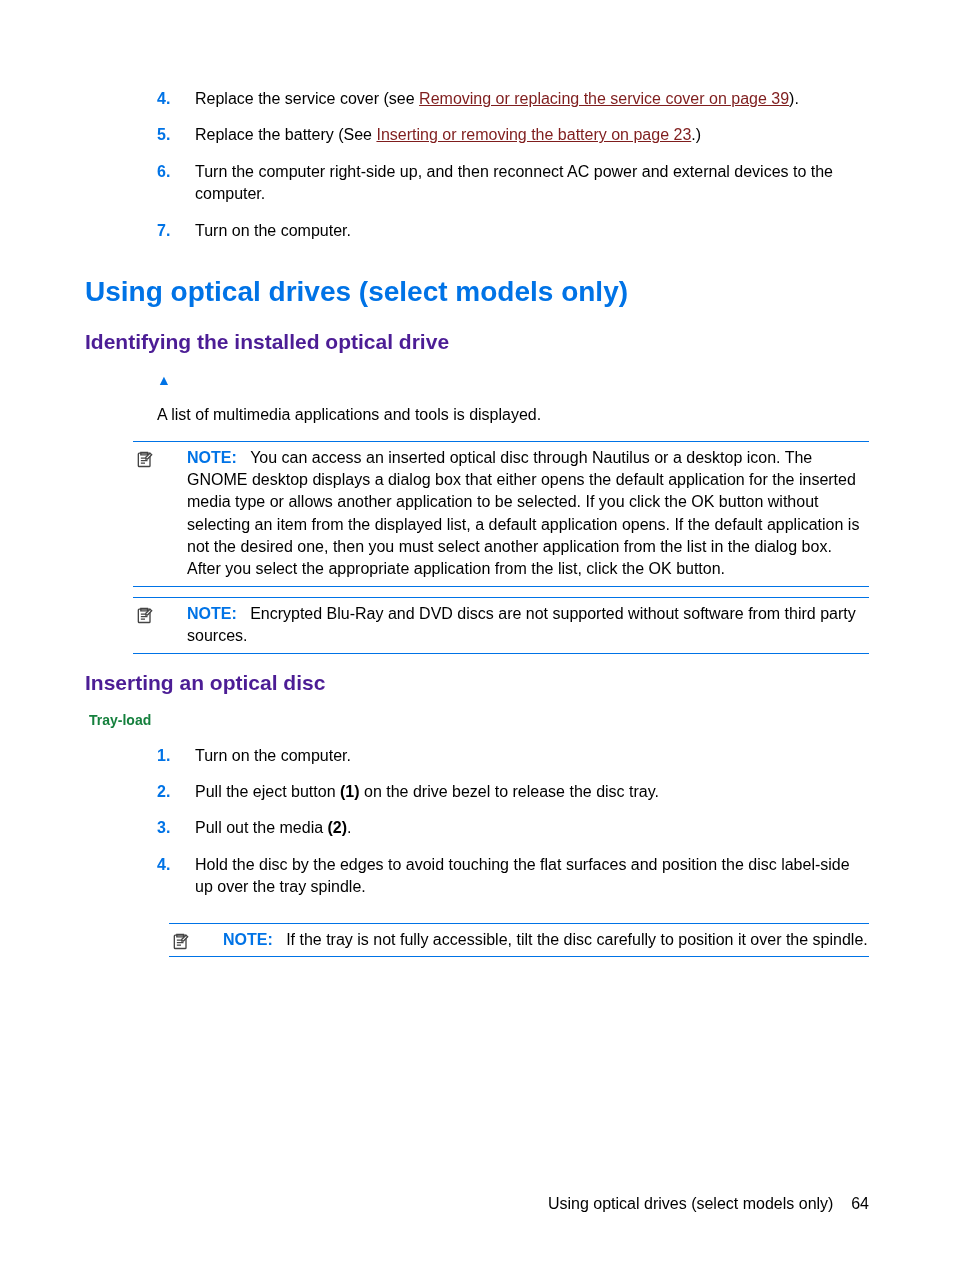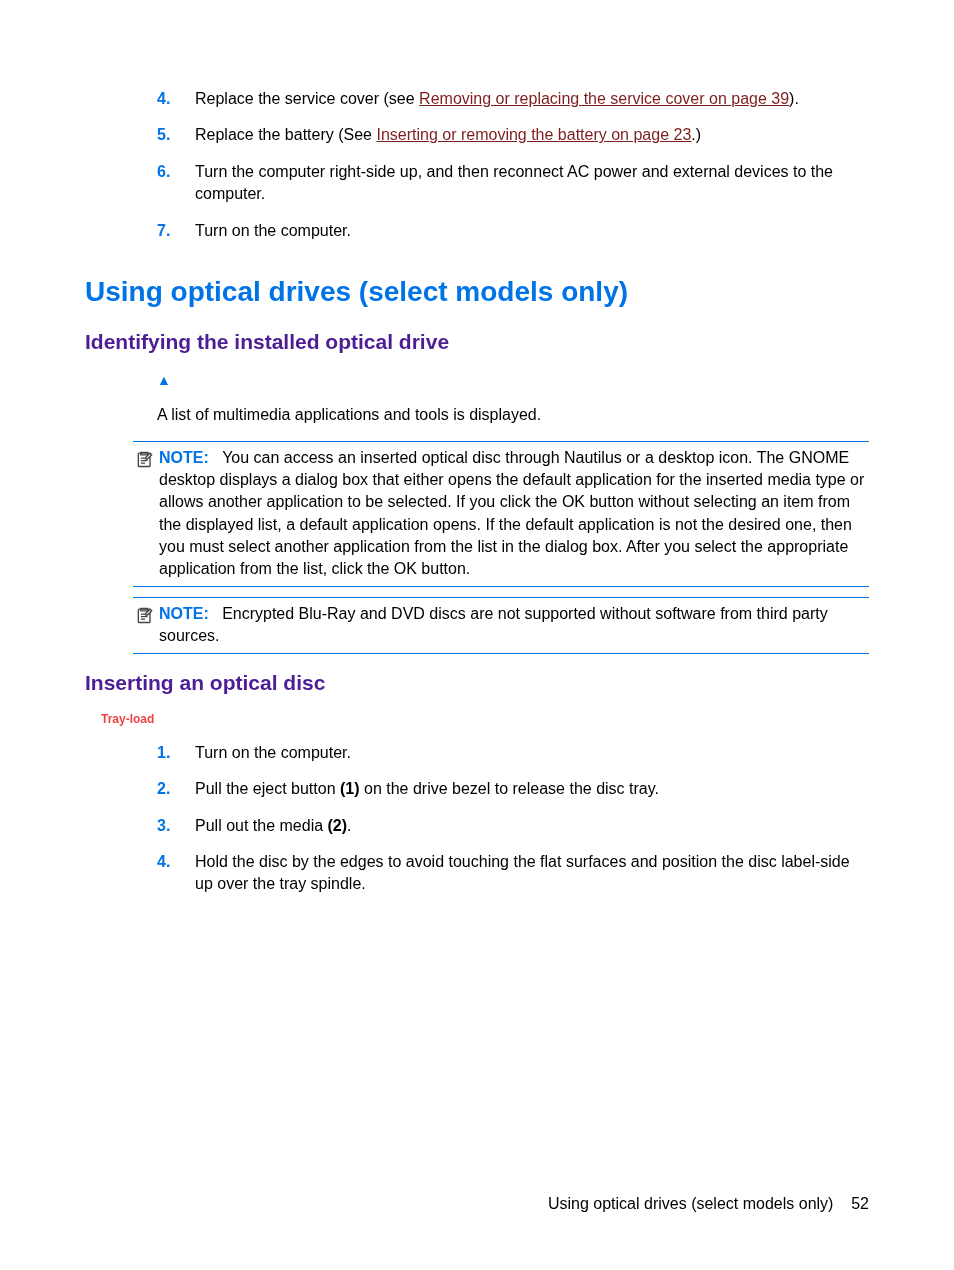--- a/index.html
+++ b/index.html
@@ -47,24 +47,24 @@
     font-size: 28px;
     margin: 30px 0 16px 0;
   }
   h2.h2 {
     color: #4c1d95;
     font-weight: bold;
     font-size: 21px;
     margin: 14px 0 14px 0;
   }
   h3.h3 {
-    color: #ef4444;
-    font-weight: bold;
-    font-size: 12px;
-    margin: 14px 0 14px 16px;
+    color: #15803d;
+    font-weight: bold;
+    font-size: 14px;
+    margin: 14px 0 14px 4px;
   }
   .tri-row {
     display: flex;
     align-items: flex-start;
     padding-left: 72px;
     margin-bottom: 14px;
   }
   .tri-mark {
     color: #0073e6;
     min-width: 38px;
@@ -74,20 +74,21 @@
     padding-left: 72px;
     margin: 0 0 14px 0;
   }
   .note-block {
     margin: 10px 0 2px 48px;
     border-top: 1px solid #0073e6;
     border-bottom: 1px solid #0073e6;
     padding: 5px 0 5px 0;
     display: flex;
     align-items: flex-start;
+    gap: 28px;
   }
   .note-block.inner {
     margin-left: 84px;
   }
   .note-icon {
     width: 24px;
     min-width: 24px;
     margin-right: 2px;
     display: flex;
     align-items: flex-start;
@@ -194,18 +195,31 @@
       <span class="ol-body">
         <span>Pull out the media </span><span class="bold">(2)</span><span>.</span>
       </span>
     </li>
     <li class="ol-item">
       <span class="ol-num">4.</span>
       <span class="ol-body">Hold the disc by the edges to avoid touching the flat surfaces and position the disc label-side up over the tray spindle.</span>
     </li>
   </ol>
 
+  <div class="note-block inner">
+    <span class="note-icon">
+      <svg width="20" height="20" viewBox="0 0 24 24" fill="none" stroke="#444" stroke-width="1.6">
+        <rect x="4" y="5" width="14" height="16" rx="1"></rect>
+        <path d="M7 4h8v3H7z"></path>
+        <path d="M7 11h8M7 14h8M7 17h5"></path>
+        <path d="M20 7l-5 5-2 0 0-2 5-5z" fill="#fff"></path>
+      </svg>
+    </span>
+    <span class="note-text">
+      <span class="note-label">NOTE:</span>&nbsp;&nbsp;&nbsp;<span>If the tray is not fully accessible, tilt the disc carefully to position it over the spindle.</span>
+    </span>
+  </div>
 
   <div class="footer">
-    <span>Using optical drives (select models only)</span>&nbsp;&nbsp;&nbsp;&nbsp;<span>52</span>
+    <span>Using optical drives (select models only)</span>&nbsp;&nbsp;&nbsp;&nbsp;<span>64</span>
   </div>
 
 </div>
 
 </body></html>

